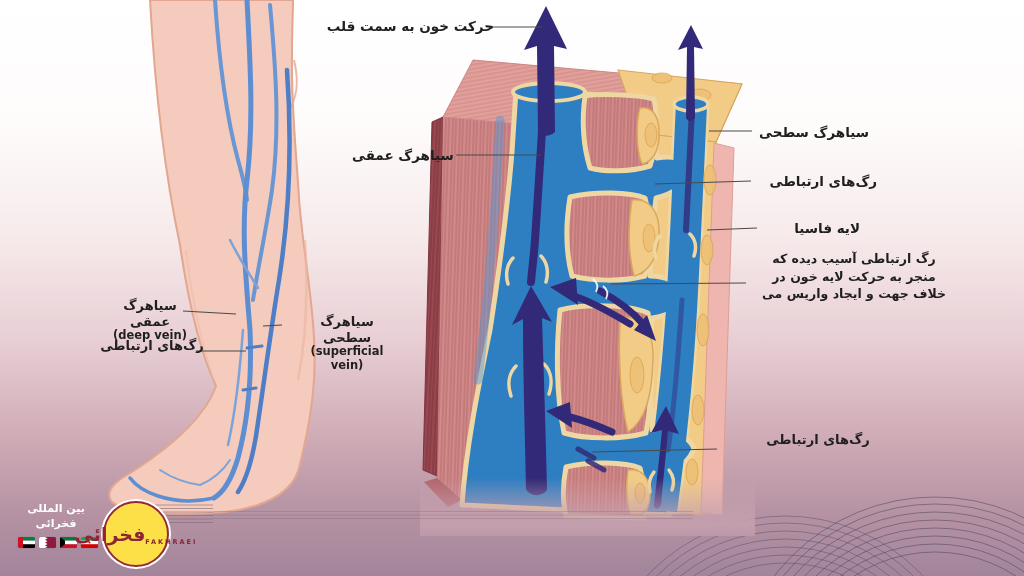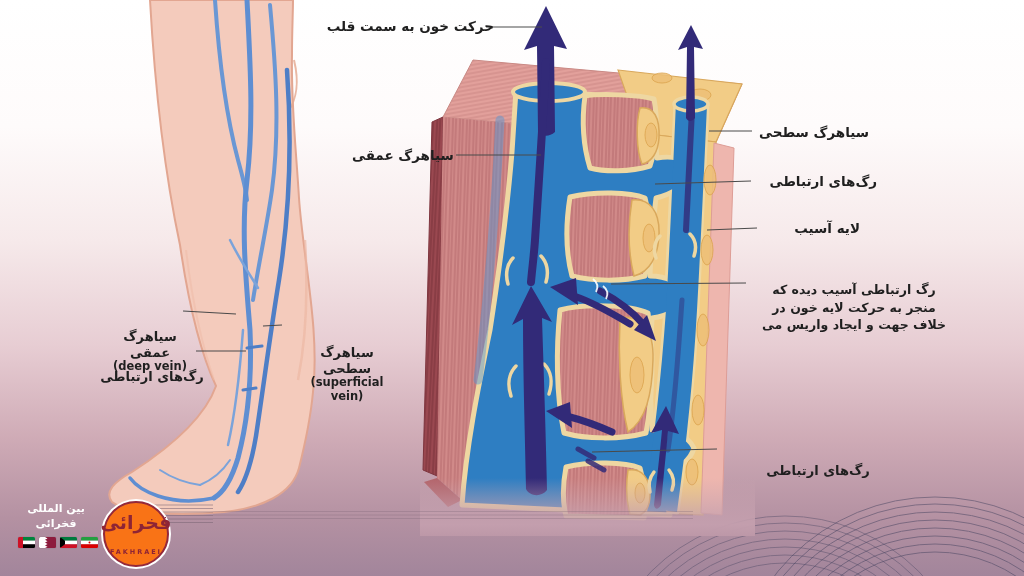--- a/index.html
+++ b/index.html
@@ -8,31 +8,31 @@
     font-family:"DejaVu Sans",sans-serif;
     background:linear-gradient(180deg,#ffffff 0%,#fefbfb 22%,#f6e9ea 42%,#e7cdd3 60%,#cfabb6 76%,#b491a2 90%,#a2859b 100%);
   }
   .stage{position:absolute;inset:0;}
   svg{position:absolute;left:0;top:0;}
   .lbl{
     position:absolute;color:#1f1f1f;font-weight:bold;font-size:13.5px;
     line-height:1.4;white-space:nowrap;padding-left:12px;
   }
   .lbl .en{font-size:11.5px;}
-  .lbl.multi{white-space:normal;margin-top:31px;}
+  .lbl.multi{white-space:normal;}
   .footer-text{
     position:absolute;left:12px;top:501px;width:88px;color:#ffffff;
     font-weight:bold;font-size:11px;line-height:1.4;text-align:center;
   }
   .flags{position:absolute;left:16px;top:537px;width:84px;display:flex;gap:4px;justify-content:center;align-items:center;}
   .flags svg{position:static;border-radius:1.5px;box-shadow:0 0 1px rgba(0,0,0,.4);}
   .logo-circle{
     position:absolute;left:103px;top:501px;width:62px;height:62px;border-radius:50%;
-    background:#f97316;border:2px solid #94293a;box-shadow:0 0 0 2px #ffffff;
-    display:flex;flex-direction:column;align-items:center;justify-content:center;
+    background:#fde047;border:2px solid #94293a;box-shadow:0 0 0 2px #ffffff;
+    display:flex;flex-direction:row;align-items:center;justify-content:center;
   }
   .logo-fa{color:#8e2435;font-weight:bold;font-size:19px;line-height:1;}
   .logo-en{color:#8e2435;font-size:6.5px;letter-spacing:2px;margin-top:16px;font-weight:bold;}
 </style>
 </head>
 <body>
 
 <div class="stage">
 
 <svg width="1024" height="576" viewBox="0 0 1024 576">
@@ -217,21 +217,21 @@
 </svg>
 
 <div class="lbl" dir="rtl" style="left:330px;top:17px;width:152px;text-align:left;">حرکت خون به سمت قلب</div>
 
 <div class="lbl" dir="rtl" style="left:340px;top:146px;width:112px;text-align:left;">سیاهرگ عمقی</div>
 
 <div class="lbl" dir="rtl" style="left:757px;top:123px;width:100px;">سیاهرگ سطحی</div>
 
 <div class="lbl" dir="rtl" style="left:755px;top:172px;width:110px;">رگ‌های ارتباطی</div>
 
-<div class="lbl" dir="rtl" style="left:760px;top:219px;width:88px;">لایه آسیب</div>
+<div class="lbl" dir="rtl" style="left:760px;top:219px;width:88px;">لایه فاسیا</div>
 
 <div class="lbl multi" dir="rtl" style="left:748px;top:250px;width:188px;text-align:center;font-size:12.5px;">
   <div>رگ ارتباطی آسیب دیده که</div>
   <div>منجر به حرکت لایه خون در</div>
   <div>خلاف جهت و ایجاد واریس می</div>
 </div>
 
 <div class="lbl multi" dir="rtl" style="left:718px;top:431px;width:176px;text-align:center;font-size:13px;">
   <div>رگ‌های ارتباطی</div>
 </div>

